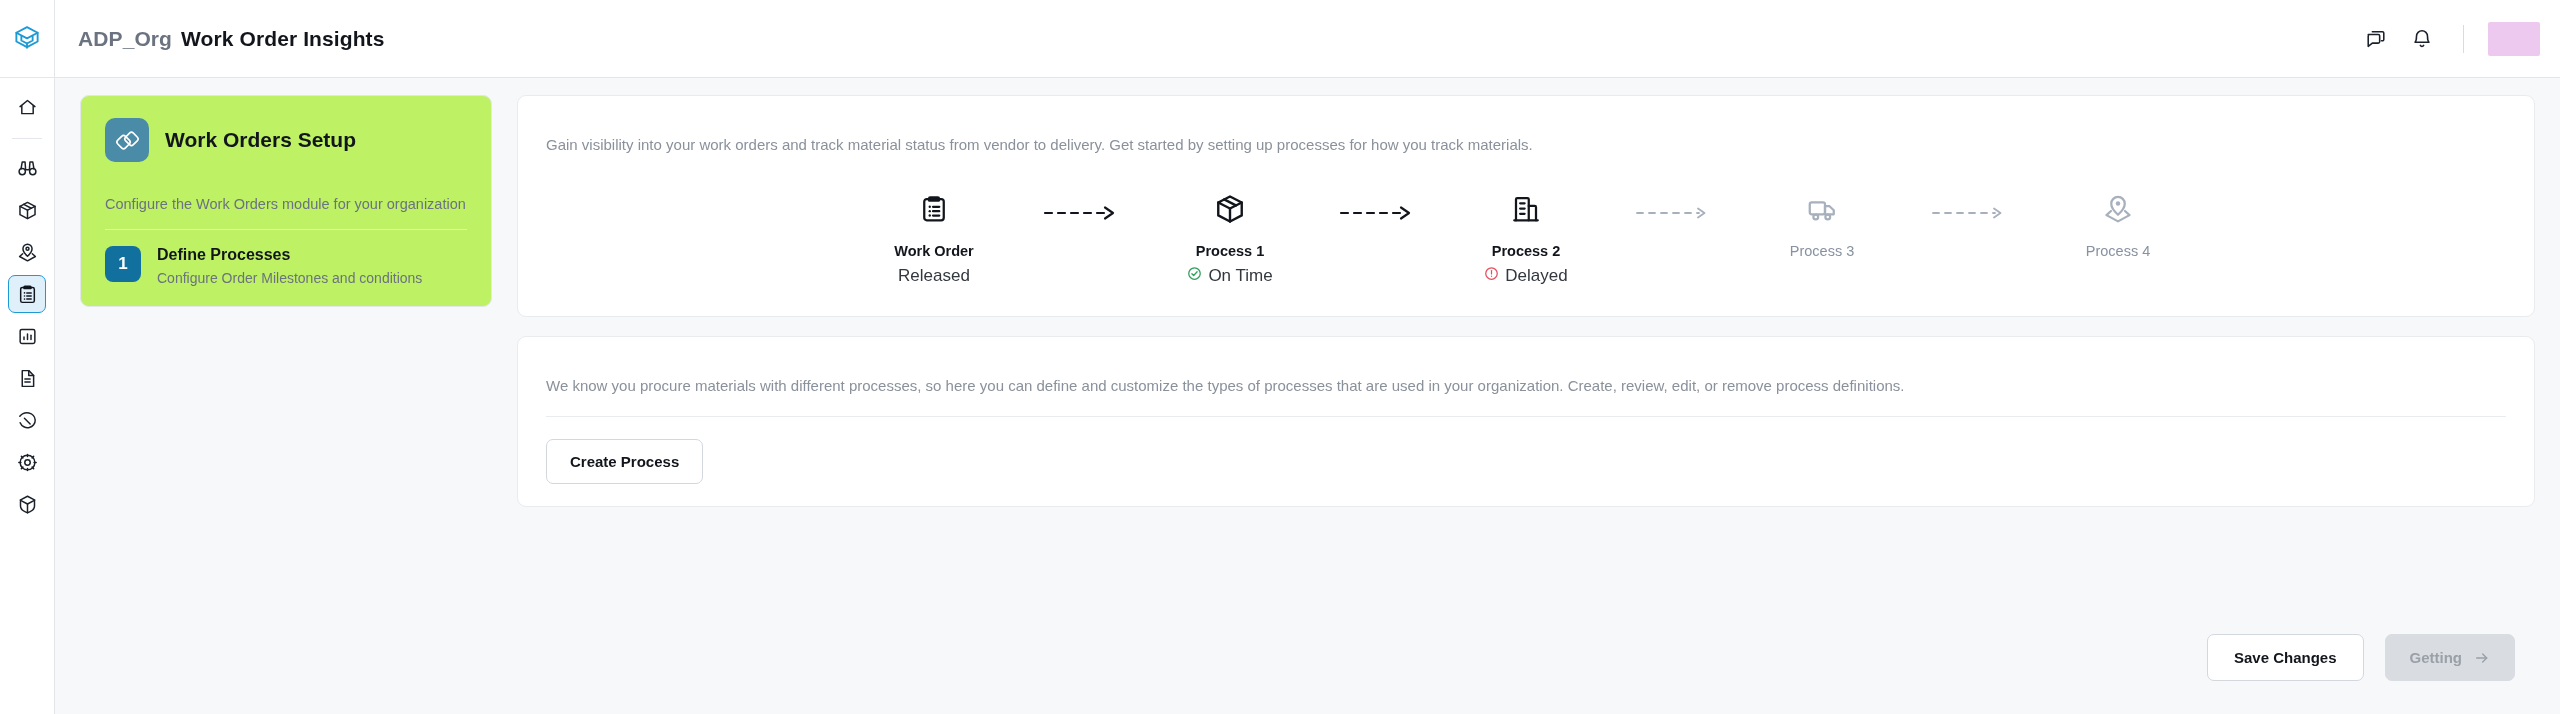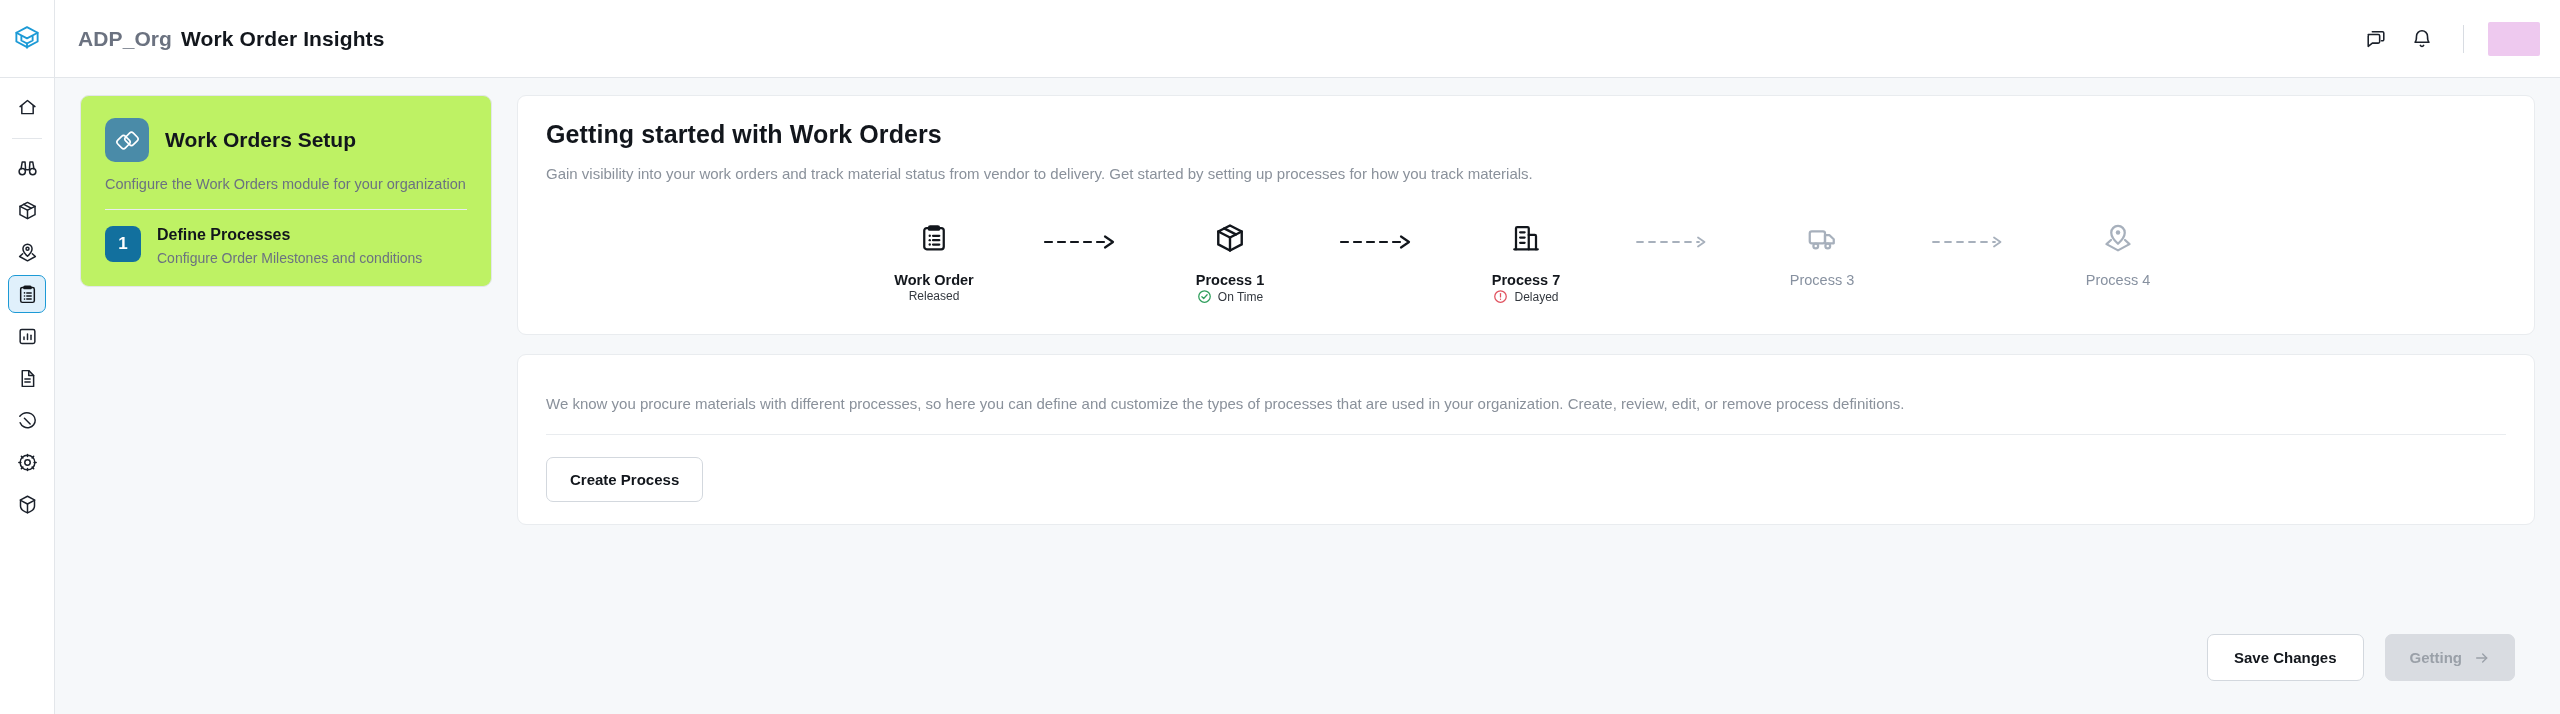--- a/index.html
+++ b/index.html
@@ -75,21 +75,21 @@
     border-radius: 9px;
     padding: 22px 24px 20px 24px;
   }
   .setup-head { display: flex; align-items: center; gap: 16px; }
   .setup-badge {
     width: 44px; height: 44px; min-width: 44px;
     background: #4a8ba8; border-radius: 10px;
     display: flex; align-items: center; justify-content: center;
   }
   .setup-title { font-size: 21px; font-weight: 700; color: #12161c; }
-  .setup-sub { font-size: 14.5px; color: #6b7280; margin-top: 14px; padding-bottom: 17px;
+  .setup-sub { font-size: 14.5px; color: #6b7280; margin-top: 34px; padding-bottom: 17px;
     border-bottom: 1px solid #e9ecef; }
   .step-row { display: flex; align-items: flex-start; gap: 16px; margin-top: 16px; cursor: pointer; }
   .step-num {
     width: 36px; height: 36px; min-width: 36px;
     background: #12709e; border-radius: 8px; color: #fff;
     display: flex; align-items: center; justify-content: center;
     font-size: 17px; font-weight: 700;
   }
   .step-title { font-size: 16px; font-weight: 700; color: #12161c; }
   .step-sub { font-size: 14px; color: #6b7280; margin-top: 6px; }
@@ -102,21 +102,21 @@
   }
   .panel-title { font-size: 25px; font-weight: 700; color: #12161c; letter-spacing: .1px; }
   .panel-desc { font-size: 15px; color: #8a919b; margin-top: 16px; }
 
   
   .flow { display: flex; align-items: flex-start; justify-content: center; margin-top: 36px; padding-bottom: 8px; gap: 48px; }
   .flow-node { width: 108px; display: flex; flex-direction: column; align-items: center; }
   .flow-icon { height: 40px; display: flex; align-items: center; justify-content: center; }
   .flow-label { font-size: 14.5px; font-weight: 700; color: #12161c; margin-top: 14px; white-space: nowrap; }
   .flow-label.muted { font-weight: 400; color: #8791a0; }
-  .flow-status { font-size: 12px; color: #33383f; margin-top: 1px; display: flex; align-items: flex-end; gap: 6px; white-space: nowrap; }
+  .flow-status { font-size: 17px; color: #33383f; margin-top: 7px; display: flex; align-items: flex-start; gap: 6px; white-space: nowrap; }
   .flow-arrow { width: 92px; display: flex; align-items: center; justify-content: center; padding-top: 16px; }
 
   
   .divider { height: 1px; background: #e9ecef; margin: 22px 0 0 0; }
   .btn {
     font-family: "Liberation Sans", sans-serif;
     font-size: 15px; font-weight: 700;
     border-radius: 7px; cursor: pointer;
   }
   .btn-outline {
@@ -292,21 +292,20 @@
             <div>
               <div class="step-title">Define Processes</div>
               <div class="step-sub">Configure Order Milestones and conditions</div>
             </div>
           </div>
         </div>
 
         <div class="right-col">
 
           <div class="panel">
-            <div class="panel-title">Getting started with Work Orders</div>
             <div class="panel-desc">Gain visibility into your work orders and track material status from vendor to delivery. Get started by setting up processes for how you track materials.</div>
 
             <div class="flow">
 
               <div class="flow-node">
                 <div class="flow-icon">
                   <svg width="30" height="30" viewBox="0 0 24 24" fill="none" stroke="#12161c" stroke-width="1.8" stroke-linecap="round" stroke-linejoin="round">
                     <rect x="4.2" y="4" width="15.6" height="17" rx="2"></rect>
                     <path d="M9 2.6h6a1 1 0 0 1 1 1v1.6H8V3.6a1 1 0 0 1 1-1z"></path>
                     <circle cx="8.6" cy="10.2" r=".95" fill="#12161c" stroke="none"></circle>
@@ -360,21 +359,21 @@
                 <div class="flow-icon">
                   <svg width="30" height="30" viewBox="0 0 24 24" fill="none" stroke="#12161c" stroke-width="1.8" stroke-linecap="round" stroke-linejoin="round">
                     <path d="M4 21V4.2a1 1 0 0 1 1-1h8.2a1 1 0 0 1 1 1V21"></path>
                     <path d="M14.2 9.5H19a1 1 0 0 1 1 1V21"></path>
                     <path d="M2.6 21h18.8"></path>
                     <path d="M7.3 7.4h3.6"></path>
                       <path d="M7.3 11.6h3.6"></path>
                       <path d="M7.3 15.8h3.6"></path>
                   </svg>
                 </div>
-                <div class="flow-label">Process 7</div>
+                <div class="flow-label">Process 2</div>
                 <div class="flow-status">
                   <svg width="15" height="15" viewBox="0 0 24 24" fill="none" stroke="#e0515e" stroke-width="2" stroke-linecap="round" stroke-linejoin="round">
                     <circle cx="12" cy="12" r="9.2"></circle>
                       <path d="M12 7.3v5.4"></path>
                       <path d="M12 16.3v.1"></path>
                   </svg>
                   <span>Delayed</span>
                 </div>
               </div>
 

